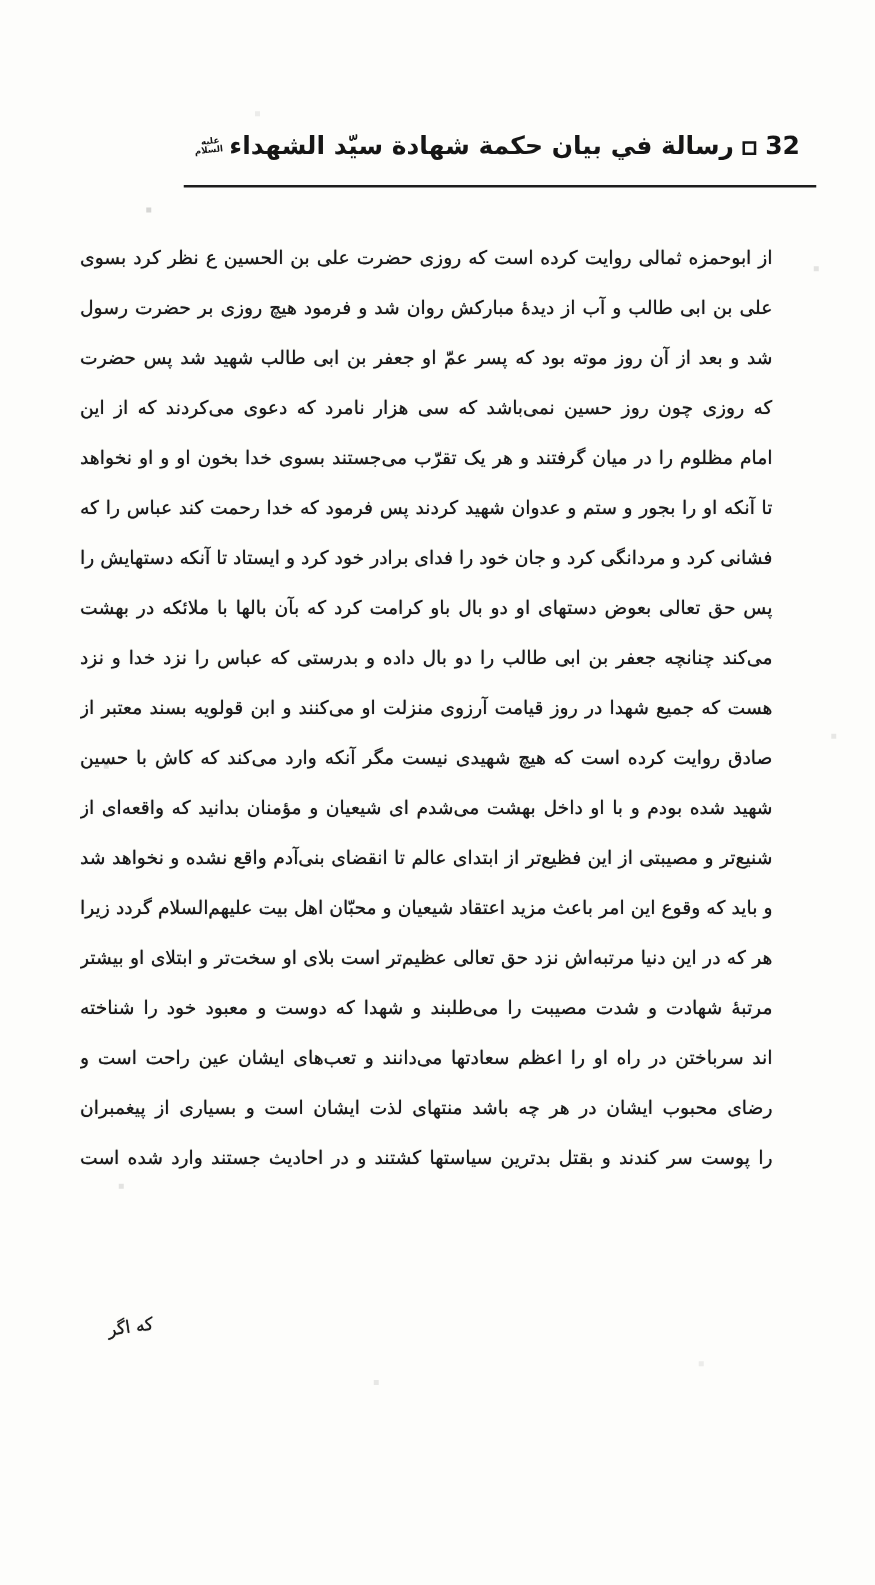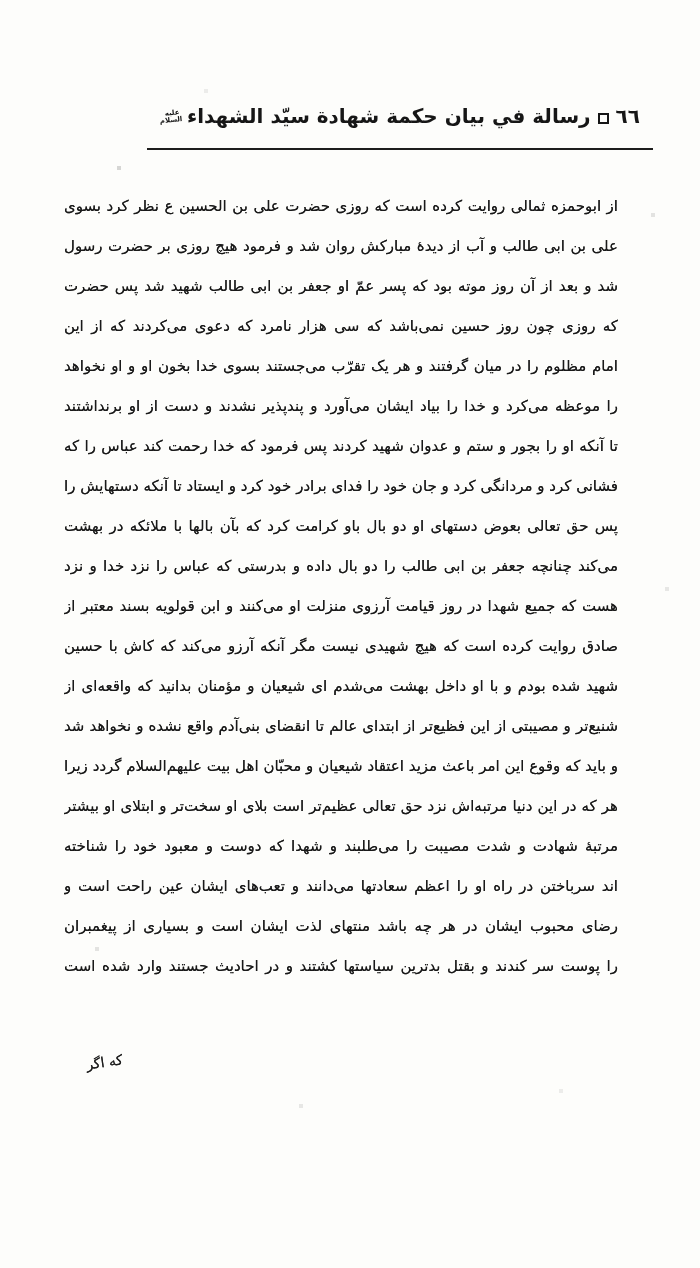--- a/index.html
+++ b/index.html
@@ -108,39 +108,38 @@
   }
 </style>
 </head>
 <body>
 
 <div class="page">
 
   <div class="noise"></div>
 
   <header class="header" dir="rtl">
-    <span>٦٦</span><span class="sq"></span><span>رسالة في بيان حكمة شهادة سيّد الشهداء</span><span class="honorific">عليه السلام</span>
+    <span>32</span><span class="sq"></span><span>رسالة في بيان حكمة شهادة سيّد الشهداء</span><span class="honorific">عليه السلام</span>
   </header>
 
   <div class="header-rule"></div>
 
   <main class="manuscript" dir="rtl">
 
   <div class="ms-line">از ابوحمزه ثمالی روایت کرده است که روزی حضرت علی بن الحسین ع نظر کرد بسوی عبیدالله پسر عباس بن</div>
       <div class="ms-line">علی بن ابی طالب و آب از دیدهٔ مبارکش روان شد و فرمود هیچ روزی بر حضرت رسول صلعم</div>
       <div class="ms-line">شد و بعد از آن روز موته بود که پسر عمّ او جعفر بن ابی طالب شهید شد پس حضرت فرمود</div>
       <div class="ms-line">که روزی چون روز حسین نمی‌باشد که سی هزار نامرد که دعوی می‌کردند که از این امت‌اند آن</div>
       <div class="ms-line">امام مظلوم را در میان گرفتند و هر یک تقرّب می‌جستند بسوی خدا بخون او و او نخواهد</div>
-      <div class="ms-line">را موعظه می‌کرد و خدا را بیاد ایشان می‌آورد و پندپذیر نشدند و دست از او برنداشتند</div>
       <div class="ms-line">تا آنکه او را بجور و ستم و عدوان شهید کردند پس فرمود که خدا رحمت کند عباس را که جان</div>
       <div class="ms-line">فشانی کرد و مردانگی کرد و جان خود را فدای برادر خود کرد و ایستاد تا آنکه دستهایش را بریدند</div>
       <div class="ms-line">پس حق تعالی بعوض دستهای او دو بال باو کرامت کرد که بآن بالها با ملائکه در بهشت پرواز</div>
       <div class="ms-line">می‌کند چنانچه جعفر بن ابی طالب را دو بال داده و بدرستی که عباس را نزد خدا و نزد عالمیان منزلتی</div>
       <div class="ms-line">هست که جمیع شهدا در روز قیامت آرزوی منزلت او می‌کنند و ابن قولویه بسند معتبر از حضرت</div>
-      <div class="ms-line">صادق روایت کرده است که هیچ شهیدی نیست مگر آنکه آرزو می‌کند که کاش با حسین</div>
+      <div class="ms-line">صادق روایت کرده است که هیچ شهیدی نیست مگر آنکه وارد می‌کند که کاش با حسین</div>
       <div class="ms-line">شهید شده بودم و با او داخل بهشت می‌شدم ای شیعیان و مؤمنان بدانید که واقعه‌ای از این</div>
       <div class="ms-line">شنیع‌تر و مصیبتی از این فظیع‌تر از ابتدای عالم تا انقضای بنی‌آدم واقع نشده و نخواهد شد</div>
       <div class="ms-line">و باید که وقوع این امر باعث مزید اعتقاد شیعیان و محبّان اهل بیت علیهم‌السلام گردد زیرا که</div>
       <div class="ms-line">هر که در این دنیا مرتبه‌اش نزد حق تعالی عظیم‌تر است بلای او سخت‌تر و ابتلای او بیشتر است</div>
       <div class="ms-line">مرتبهٔ شهادت و شدت مصیبت را می‌طلبند و شهدا که دوست و معبود خود را شناخته</div>
       <div class="ms-line">اند سرباختن در راه او را اعظم سعادتها می‌دانند و تعب‌های ایشان عین راحت است و</div>
       <div class="ms-line">رضای محبوب ایشان در هر چه باشد منتهای لذت ایشان است و بسیاری از پیغمبران</div>
       <div class="ms-line">را پوست سر کندند و بقتل بدترین سیاستها کشتند و در احادیث جستند وارد شده است</div>
     </main>
 

